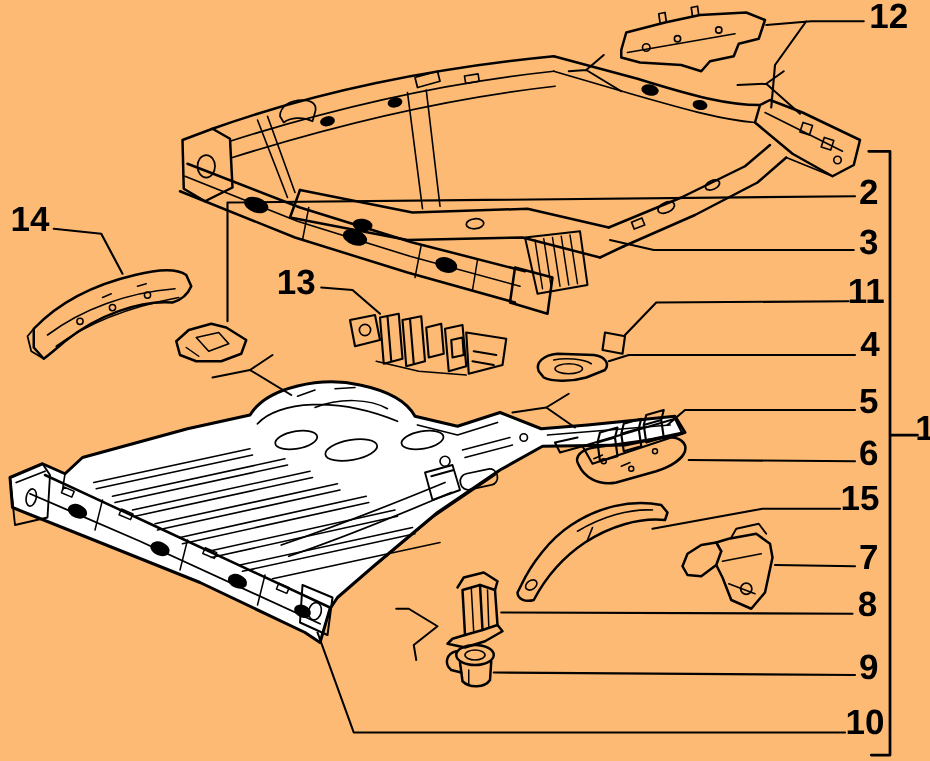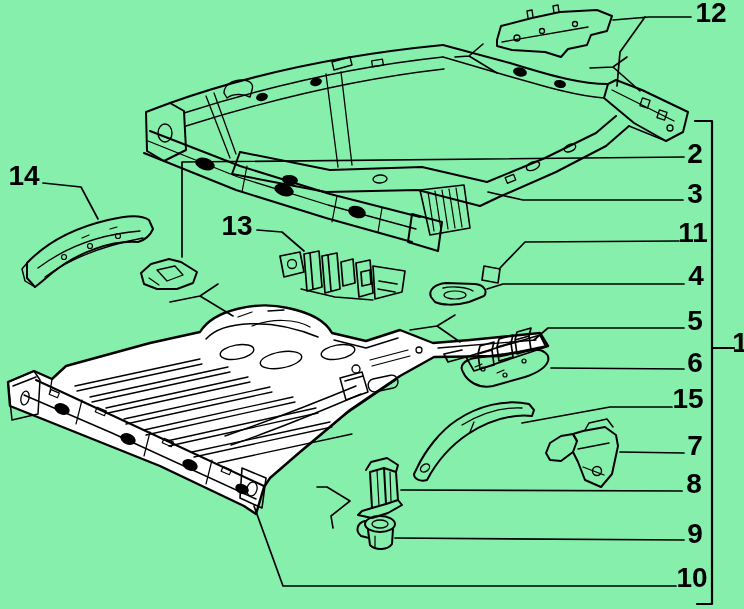--- a/index.html
+++ b/index.html
@@ -1,16 +1,16 @@
 <!DOCTYPE html>
 <html><head>
 <meta charset="utf-8">
 <style>
   html,body{margin:0;padding:0;background:#ffffff;}
-  .stage{position:relative;width:744px;height:609px;background:#86efac;overflow:hidden;}
+  .stage{position:relative;width:744px;height:609px;background:#fdba74;overflow:hidden;}
   svg{display:block;}
   .art path, .art ellipse, .art circle, .art rect{vector-effect:non-scaling-stroke;}
   .lbl{font:700 28px "Liberation Sans","DejaVu Sans",sans-serif;fill:#000;}
 </style>
 </head>
 <body>
 
 <div class="stage">
 <svg width="744" height="609" viewBox="0 0 744 609">
 

